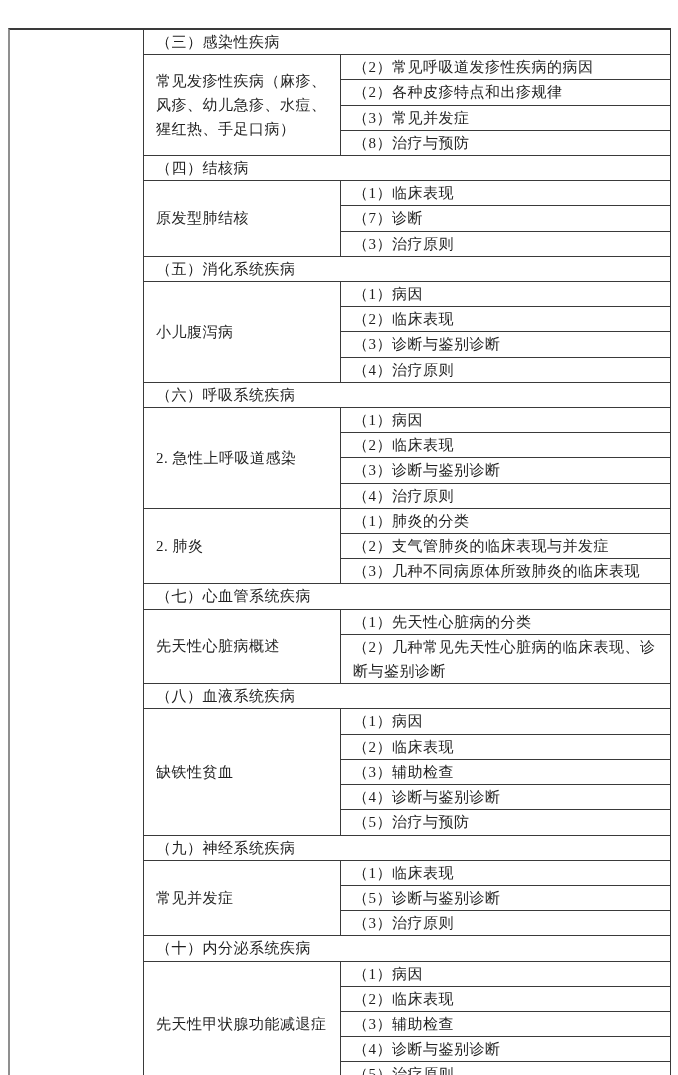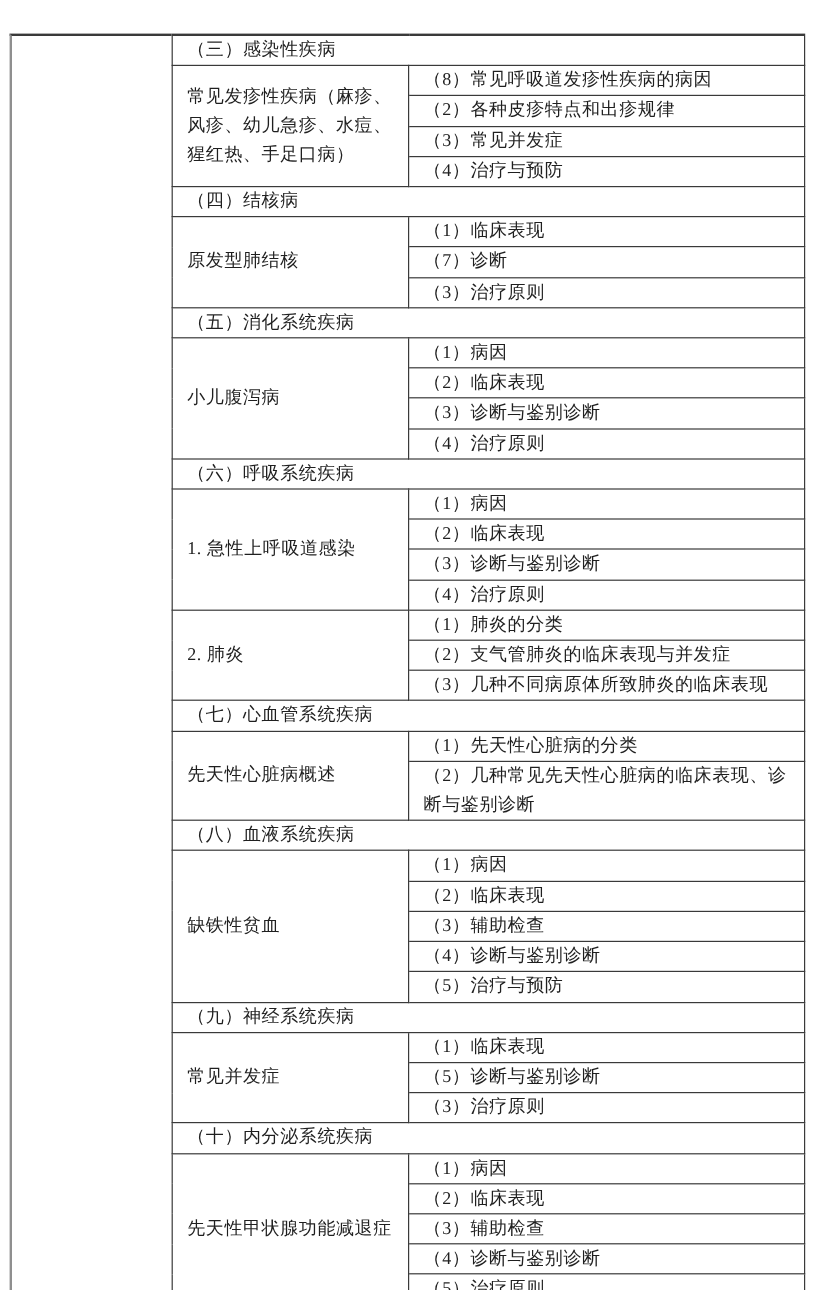--- a/index.html
+++ b/index.html
@@ -97,30 +97,30 @@
         <colgroup>
           <col class="c-topic">
           <col class="c-item">
         </colgroup>
         <tbody>
             <tr>
               <td colspan="2" class="section-cell">（三）感染性疾病</td>
             </tr>
             <tr>
               <td rowspan="4" class="topic-cell">常见发疹性疾病（麻疹、风疹、幼儿急疹、水痘、猩红热、手足口病）</td>
-              <td class="item-cell">（8）常见呼吸道发疹性疾病的病因</td>
+              <td class="item-cell">（2）常见呼吸道发疹性疾病的病因</td>
             </tr>
             <tr>
               <td class="item-cell">（2）各种皮疹特点和出疹规律</td>
             </tr>
             <tr>
               <td class="item-cell">（3）常见并发症</td>
             </tr>
             <tr>
-              <td class="item-cell">（4）治疗与预防</td>
+              <td class="item-cell">（8）治疗与预防</td>
             </tr>
             <tr>
               <td colspan="2" class="section-cell">（四）结核病</td>
             </tr>
             <tr>
               <td rowspan="3" class="topic-cell">原发型肺结核</td>
               <td class="item-cell">（1）临床表现</td>
             </tr>
             <tr>
               <td class="item-cell">（7）诊断</td>
@@ -141,21 +141,21 @@
             <tr>
               <td class="item-cell">（3）诊断与鉴别诊断</td>
             </tr>
             <tr>
               <td class="item-cell">（4）治疗原则</td>
             </tr>
             <tr>
               <td colspan="2" class="section-cell">（六）呼吸系统疾病</td>
             </tr>
             <tr>
-              <td rowspan="4" class="topic-cell">1. 急性上呼吸道感染</td>
+              <td rowspan="4" class="topic-cell">2. 急性上呼吸道感染</td>
               <td class="item-cell">（1）病因</td>
             </tr>
             <tr>
               <td class="item-cell">（2）临床表现</td>
             </tr>
             <tr>
               <td class="item-cell">（3）诊断与鉴别诊断</td>
             </tr>
             <tr>
               <td class="item-cell">（4）治疗原则</td>

